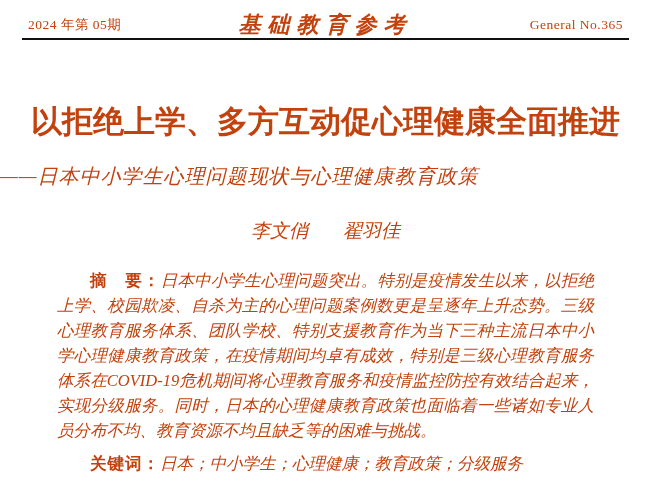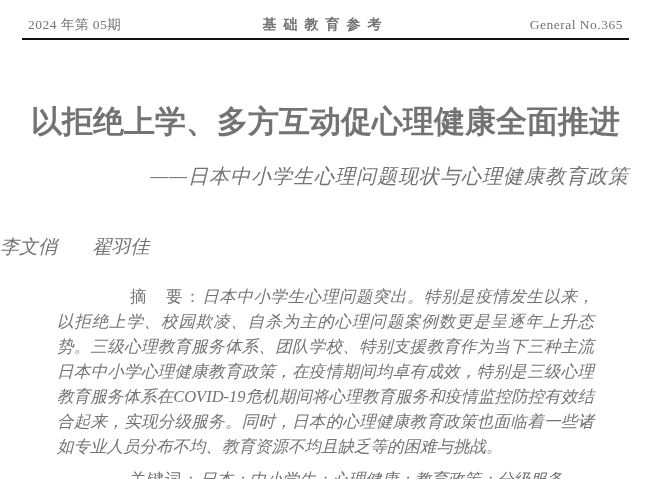--- a/index.html
+++ b/index.html
@@ -4,42 +4,43 @@
 <style>
   * { margin: 0; padding: 0; box-sizing: border-box; }
   html, body { background: #e8e8e8; }
   body { font-family: "Liberation Serif", serif; }
 
   .page {
     position: relative;
     width: 651px;
     height: 479px;
     background: #ffffff;
-    color: #737373;
+    color: #c2410c;
     margin: 0 auto;
     overflow: hidden;
   }
 
   
   .masthead {
     display: flex;
     justify-content: space-between;
     align-items: flex-start;
     padding: 15px 28px 0 28px;
   }
   .masthead-col { text-align: center; }
   .issue-info {
     font-size: 13.5px;
     line-height: 19px;
     letter-spacing: 0.5px;
     white-space: nowrap;
   }
   .journal-cn {
-    font-size: 14px;
+    font-size: 22px;
     font-weight: bold;
+    font-style: italic;
     letter-spacing: 7px;
     line-height: 20px;
     white-space: nowrap;
   }
   .journal-en {
     font-size: 12.5px;
     letter-spacing: 0.8px;
     line-height: 18px;
     white-space: nowrap;
   }
@@ -56,54 +57,53 @@
     font-family: "Liberation Sans", sans-serif;
     font-weight: bold;
     font-size: 31px;
     line-height: 40px;
     letter-spacing: 0px;
     white-space: nowrap;
   }
   .article-subtitle {
     margin-top: 20px;
     padding-right: 22px;
-    text-align: right;
+    text-align: left;
     font-style: italic;
     font-weight: normal;
     font-size: 20px;
     line-height: 28px;
     letter-spacing: 1px;
     white-space: nowrap;
   }
   .authors {
-    margin-top: 44px;
-    text-align: left;
+    margin-top: 28px;
+    text-align: center;
     font-style: italic;
     font-size: 19px;
     line-height: 26px;
   }
   .authors .author + .author { margin-left: 1.6em; }
 
   
   .abstract-block {
     margin: 24px 57px 0 57px;
   }
   .abstract-para {
     font-style: italic;
     font-size: 16.5px;
     line-height: 25px;
     text-align: justify;
     text-indent: 2em;
   }
   .inline-label {
     font-family: "Liberation Sans", sans-serif;
     font-style: normal;
-    font-weight: normal;
+    font-weight: bold;
     letter-spacing: 1px;
-    margin-left: 40px;
   }
   .keywords-para {
     margin-top: 8px;
     font-style: italic;
     font-size: 16.5px;
     line-height: 25px;
     text-indent: 2em;
   }
 </style>
 </head>

